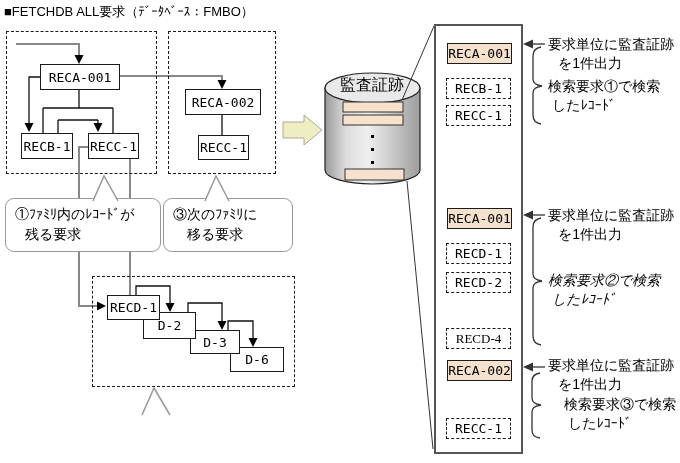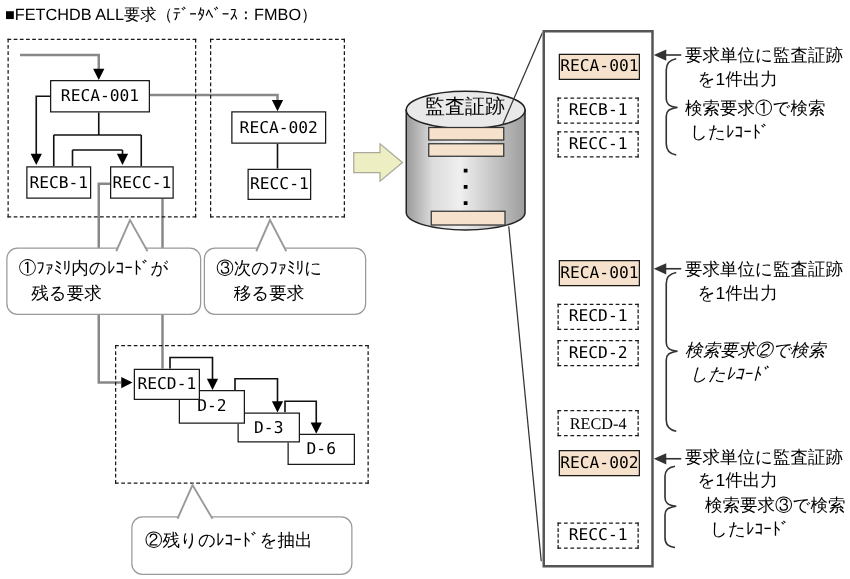--- a/index.html
+++ b/index.html
@@ -142,23 +142,20 @@
     <div class="abs node" style="left:107px;top:295px;width:51px;height:23px;z-index:14;">RECD-1</div>
 
     <div class="abs bubble" style="left:5px;top:198px;width:145px;height:47px;padding:5px 0 0 9px;">
       <div>①ﾌｧﾐﾘ内のﾚｺｰﾄﾞが</div>
       <div class="ind">残る要求</div>
     </div>
     <div class="abs bubble" style="left:163px;top:198px;width:119px;height:47px;padding:5px 0 0 9px;">
       <div>③次のﾌｧﾐﾘに</div>
       <div class="ind" style="padding-left:14px;">移る要求</div>
     </div>
-    <div class="abs bubble" style="left:105px;top:413px;width:165px;height:37px;padding:8px 0 0 10px;">
-      <div>②残りのﾚｺｰﾄﾞを抽出</div>
-    </div>
 
     <div class="abs panel" style="left:434px;top:24px;width:85px;height:426px;"></div>
 
     <div class="abs record solid" style="left:447px;top:43px;width:63px;height:19px;">RECA-001</div>
     <div class="abs record dashed" style="left:446px;top:78px;width:63px;height:19px;">RECB-1</div>
     <div class="abs record dashed" style="left:446px;top:105px;width:63px;height:19px;">RECC-1</div>
     <div class="abs record solid" style="left:447px;top:208px;width:63px;height:19px;">RECA-001</div>
     <div class="abs record dashed" style="left:446px;top:243px;width:63px;height:19px;">RECD-1</div>
     <div class="abs record dashed" style="left:446px;top:272px;width:63px;height:19px;">RECD-2</div>
     <div class="abs record dashed" style="left:446px;top:328px;width:63px;height:19px;font-family:Liberation Serif, serif;">RECD-4</div>

